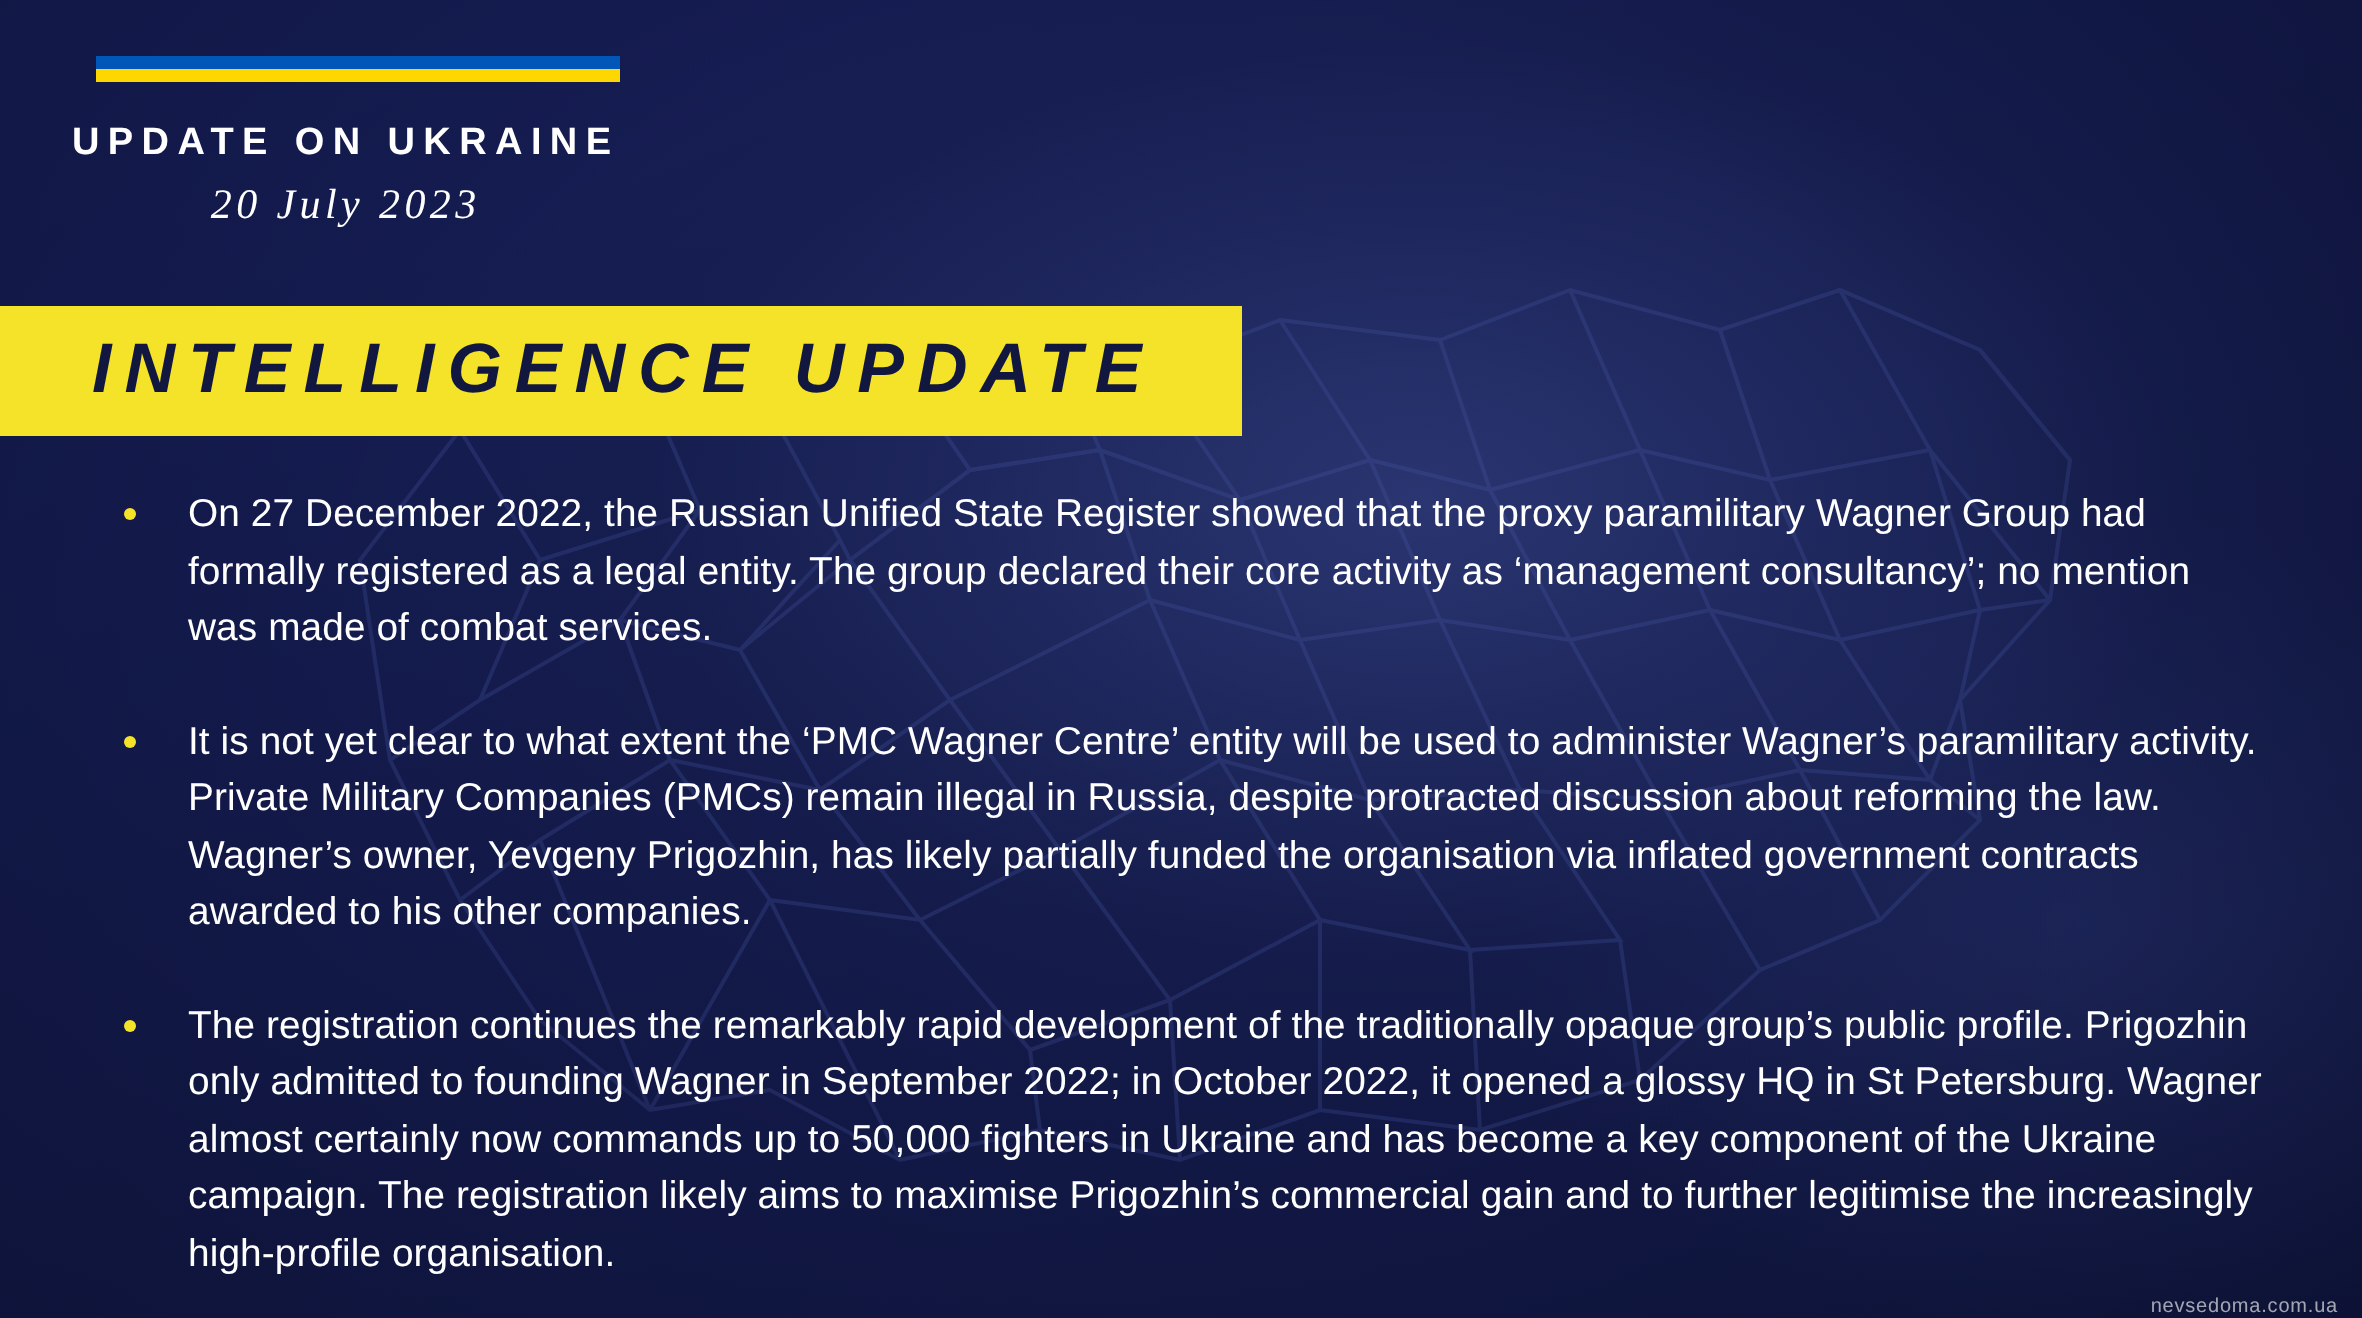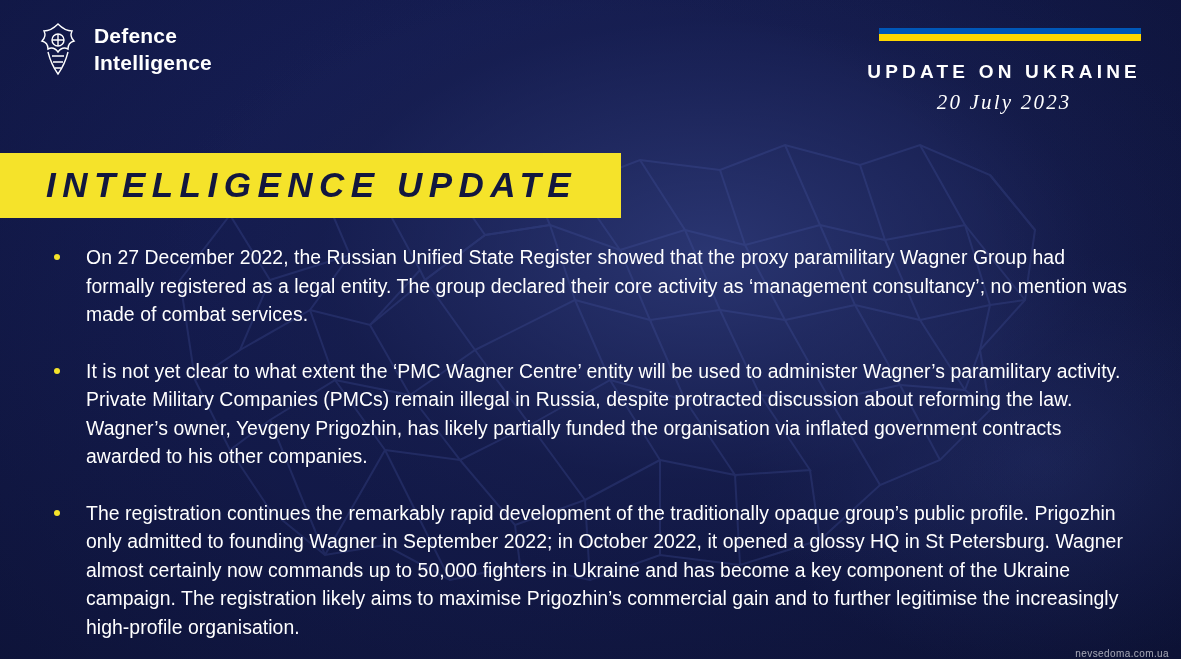--- a/index.html
+++ b/index.html
@@ -95,21 +95,21 @@
     font-size: 35px;
     font-weight: 700;
     letter-spacing: 6.5px;
     line-height: 1;
     font-style: italic;
   }
 
   
   .body {
     position: absolute;
-    left: 44px;
+    left: 52px;
     right: 50px;
     top: 243px;
   }
   ul.bullets { list-style: none; }
   ul.bullets > li {
     position: relative;
     padding-left: 42px;
     margin-bottom: 28px;
     color: #ffffff;
     font-size: 19.4px;
@@ -196,37 +196,20 @@
         <path d="M615 495 L620 585"></path>
         <path d="M690 490 L700 560"></path>
         <path d="M150 440 L205 575"></path>
       </g>
     </svg>
   </div>
 
   <div class="vignette"></div>
 
   <header class="top">
-    <div class="brand">
-      <div class="crest">
-        <svg viewBox="0 0 44 56" xmlns="http://www.w3.org/2000/svg">
-          <g stroke="#ffffff" stroke-width="1.4" fill="none">
-            <path d="M22 2 C16 8 12 9 8 9 C10 13 9 16 6 19 C10 20 12 23 12 27 C16 25 19 26 22 30 C25 26 28 25 32 27 C32 23 34 20 38 19 C35 16 34 13 36 9 C32 9 28 8 22 2 Z"></path>
-            <circle cx="22" cy="18" r="6"></circle>
-            <path d="M22 12 L22 24 M16 18 L28 18"></path>
-            <path d="M12 30 C14 38 17 45 22 52 C27 45 30 38 32 30"></path>
-            <path d="M16 34 L28 34 M17 40 L27 40 M19 46 L25 46"></path>
-          </g>
-        </svg>
-      </div>
-      <div class="brand-text">
-        <span>Defence</span>
-        <span>Intelligence</span>
-      </div>
-    </div>
 
     <div class="right-head">
       <div class="flag"></div>
       <div class="update-label">UPDATE ON UKRAINE</div>
       <div class="update-date">20 July 2023</div>
     </div>
   </header>
 
   <div class="title-bar">
     <div class="title">INTELLIGENCE UPDATE</div>

